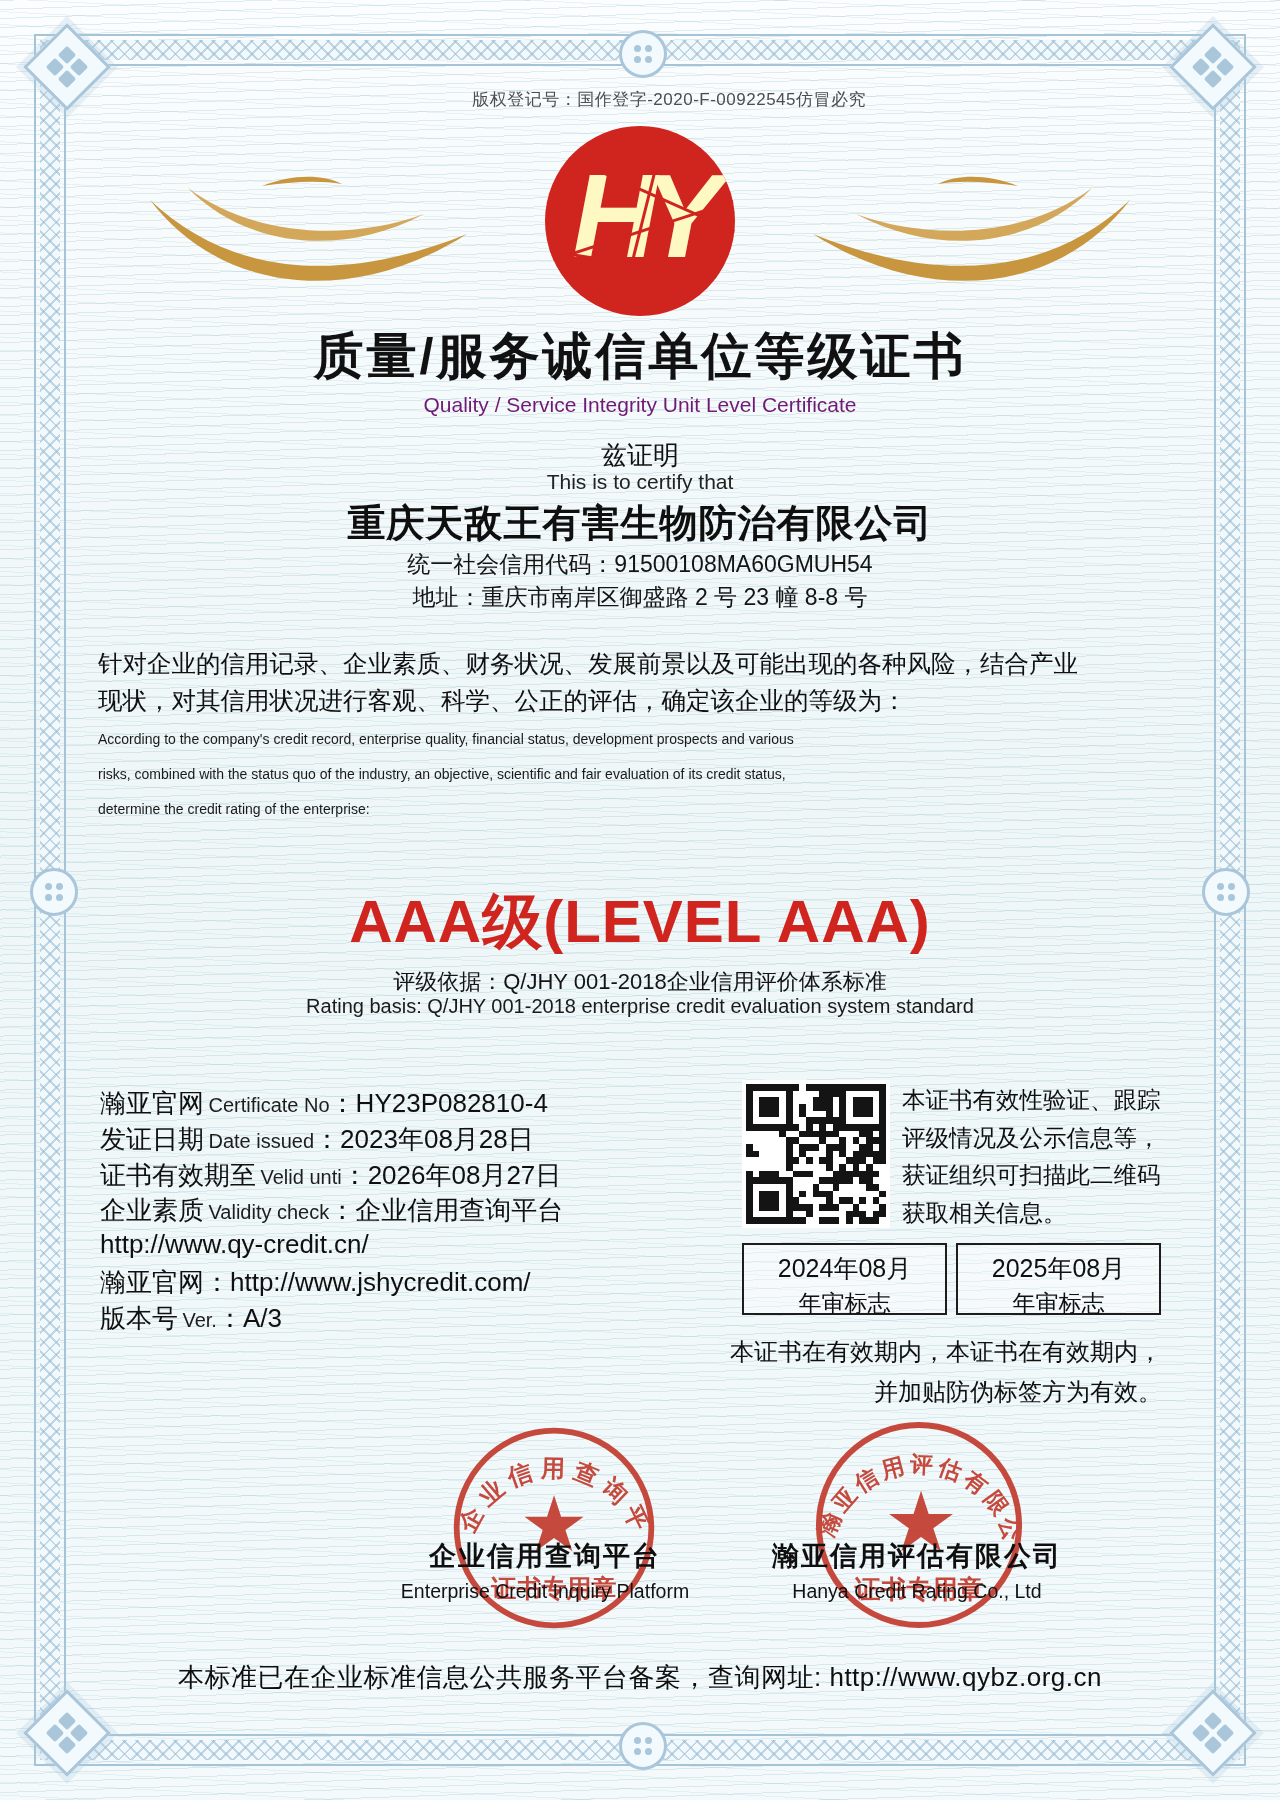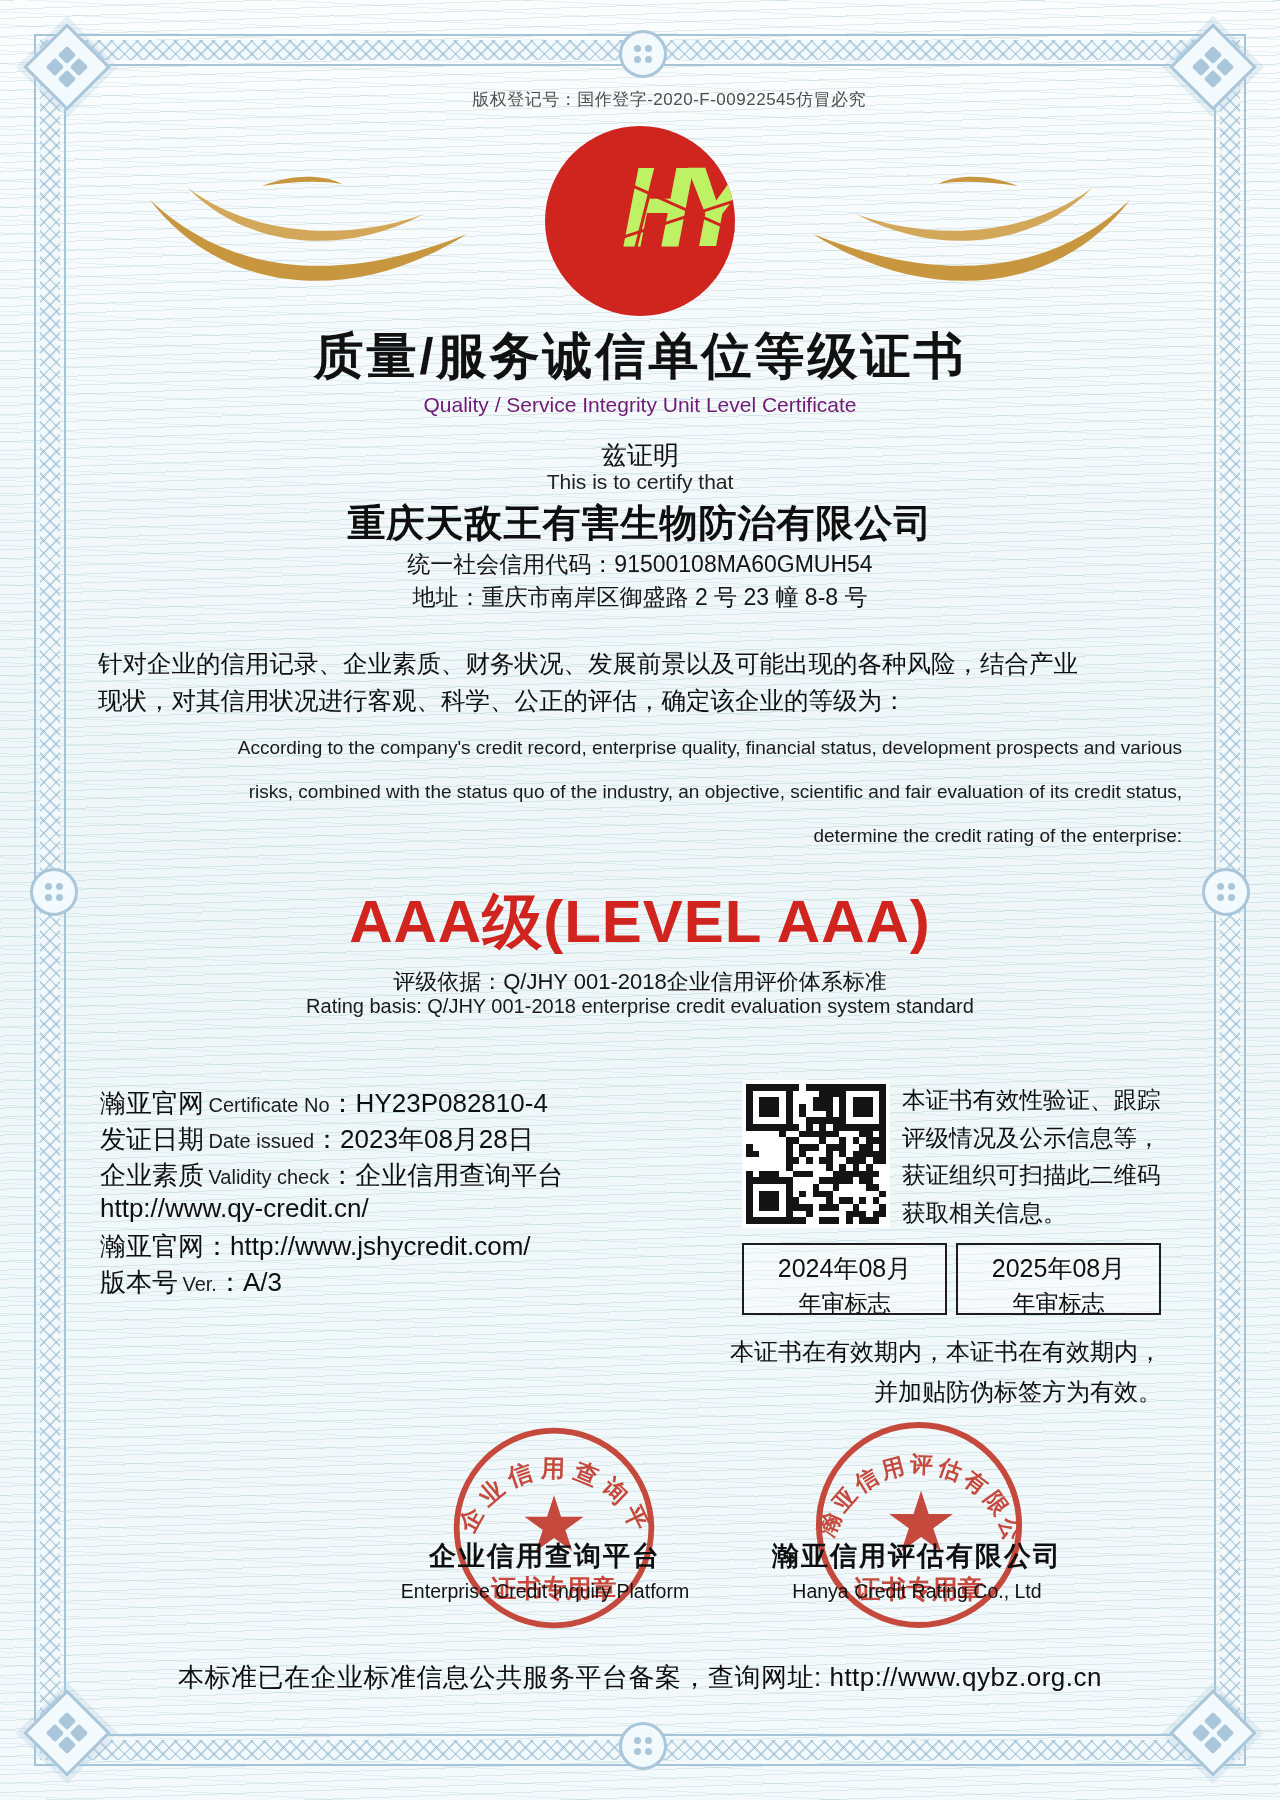--- a/index.html
+++ b/index.html
@@ -40,41 +40,41 @@
   .m-t{left:619px;top:30px;} .m-b{left:619px;bottom:30px;}
   .m-l{left:30px;top:868px;} .m-r{right:30px;top:868px;}
 
   .abs{position:absolute;}
   .ctr{left:0;width:1280px;text-align:center;}
 
   .copyright{top:88px;left:0;width:866px;text-align:right;font-size:17px;color:#4d4d4d;letter-spacing:.5px;}
 
   
   .logo{left:545px;top:126px;width:190px;height:190px;border-radius:50%;background:#d0241f;overflow:hidden;}
-  .logo .hy{position:absolute;left:0;top:22px;width:100%;text-align:right;
-    font-size:118px;font-weight:bold;font-style:italic;color:#bef264;letter-spacing:-14px;
-    font-family:Liberation Mono, monospace;}
+  .logo .hy{position:absolute;left:0;top:22px;width:100%;text-align:center;
+    font-size:118px;font-weight:bold;font-style:italic;color:#fef9c3;letter-spacing:-14px;
+    font-family:Liberation Sans, sans-serif;}
   .crack{position:absolute;background:#d0241f;height:3px;width:130%;left:-15%;}
   .k1{top:62px;transform:rotate(24deg);} .k2{top:104px;transform:rotate(-18deg);}
   .k3{top:138px;transform:rotate(9deg);} .k4{left:50%;width:3px;height:80%;top:12%;transform:rotate(14deg);}
 
   .flourish{top:172px;width:330px;height:130px;}
   .f-left{left:142px;} .f-right{left:808px;transform:scaleX(-1);}
 
   .title-zh{top:323px;font-size:50px;font-weight:bold;letter-spacing:3px;color:#111;}
   .title-en{top:393px;font-size:21px;color:#701a75;}
   .certify-zh{top:438px;font-size:26px;color:#111;}
   .certify-en{top:470px;font-size:21px;color:#222;}
   .company{top:498px;font-size:38px;font-weight:bold;color:#0f0f0f;letter-spacing:1px;}
   .code-line{top:549px;font-size:23px;color:#141414;}
   .addr-line{top:582px;font-size:23px;color:#141414;}
 
   .para{left:98px;top:645px;width:1084px;}
   .para .zh{font-size:24.5px;line-height:37px;color:#101010;text-align:justify;}
-  .para .en{margin-top:14px;font-size:19px;line-height:30px;color:#1a1a1a;text-align:right;}
+  .para .en{margin-top:5px;font-size:14px;line-height:30px;color:#1a1a1a;}
 
   .level{top:882px;font-size:60px;font-weight:bold;color:#d0241f;letter-spacing:1px;}
   .basis-zh{top:967px;font-size:22px;color:#141414;}
   .basis-en{top:995px;font-size:20px;color:#1a1a1a;}
 
   .details{left:100px;top:1086px;width:560px;}
   .drow{height:35.8px;white-space:nowrap;}
   .drow .zh{font-size:26px;color:#101010;}
   .drow .en{font-size:20px;color:#1d1d1d;text-align:center;}
   .drow .val{font-size:26px;color:#101010;}
@@ -216,20 +216,21 @@
   <div class="en">determine the credit rating of the enterprise:</div>
 </div>
 
 <div class="abs ctr level">AAA级(LEVEL AAA)</div>
 <div class="abs ctr basis-zh">评级依据：Q/JHY 001-2018企业信用评价体系标准</div>
 <div class="abs ctr basis-en">Rating basis: Q/JHY 001-2018 enterprise credit evaluation system standard</div>
 
 <div class="abs details">
   <div class="drow"><span class="zh">瀚亚官网</span> <span class="en">Certificate No</span><span class="val">：HY23P082810-4</span></div>
   <div class="drow"><span class="zh">发证日期</span> <span class="en">Date issued</span><span class="val">：2023年08月28日</span></div>
+  <div class="drow"><span class="zh">证书有效期至</span> <span class="en">Velid unti</span><span class="val">：2026年08月27日</span></div>
   <div class="drow"><span class="zh">企业素质</span> <span class="en">Validity check</span><span class="val">：企业信用查询平台</span></div>
   <div class="drow"><span class="zh">http://www.qy-credit.cn/</span></div>
   <div class="drow"><span class="zh">瀚亚官网</span><span class="val">：http://www.jshycredit.com/</span></div>
   <div class="drow"><span class="zh">版本号</span> <span class="en">Ver.</span><span class="val">：A/3</span></div>
 </div>
 
 <div class="abs qr">
     <div style="grid-area: 1 / 1;"></div>
     <div style="grid-area: 1 / 2;"></div>
     <div style="grid-area: 1 / 3;"></div>

